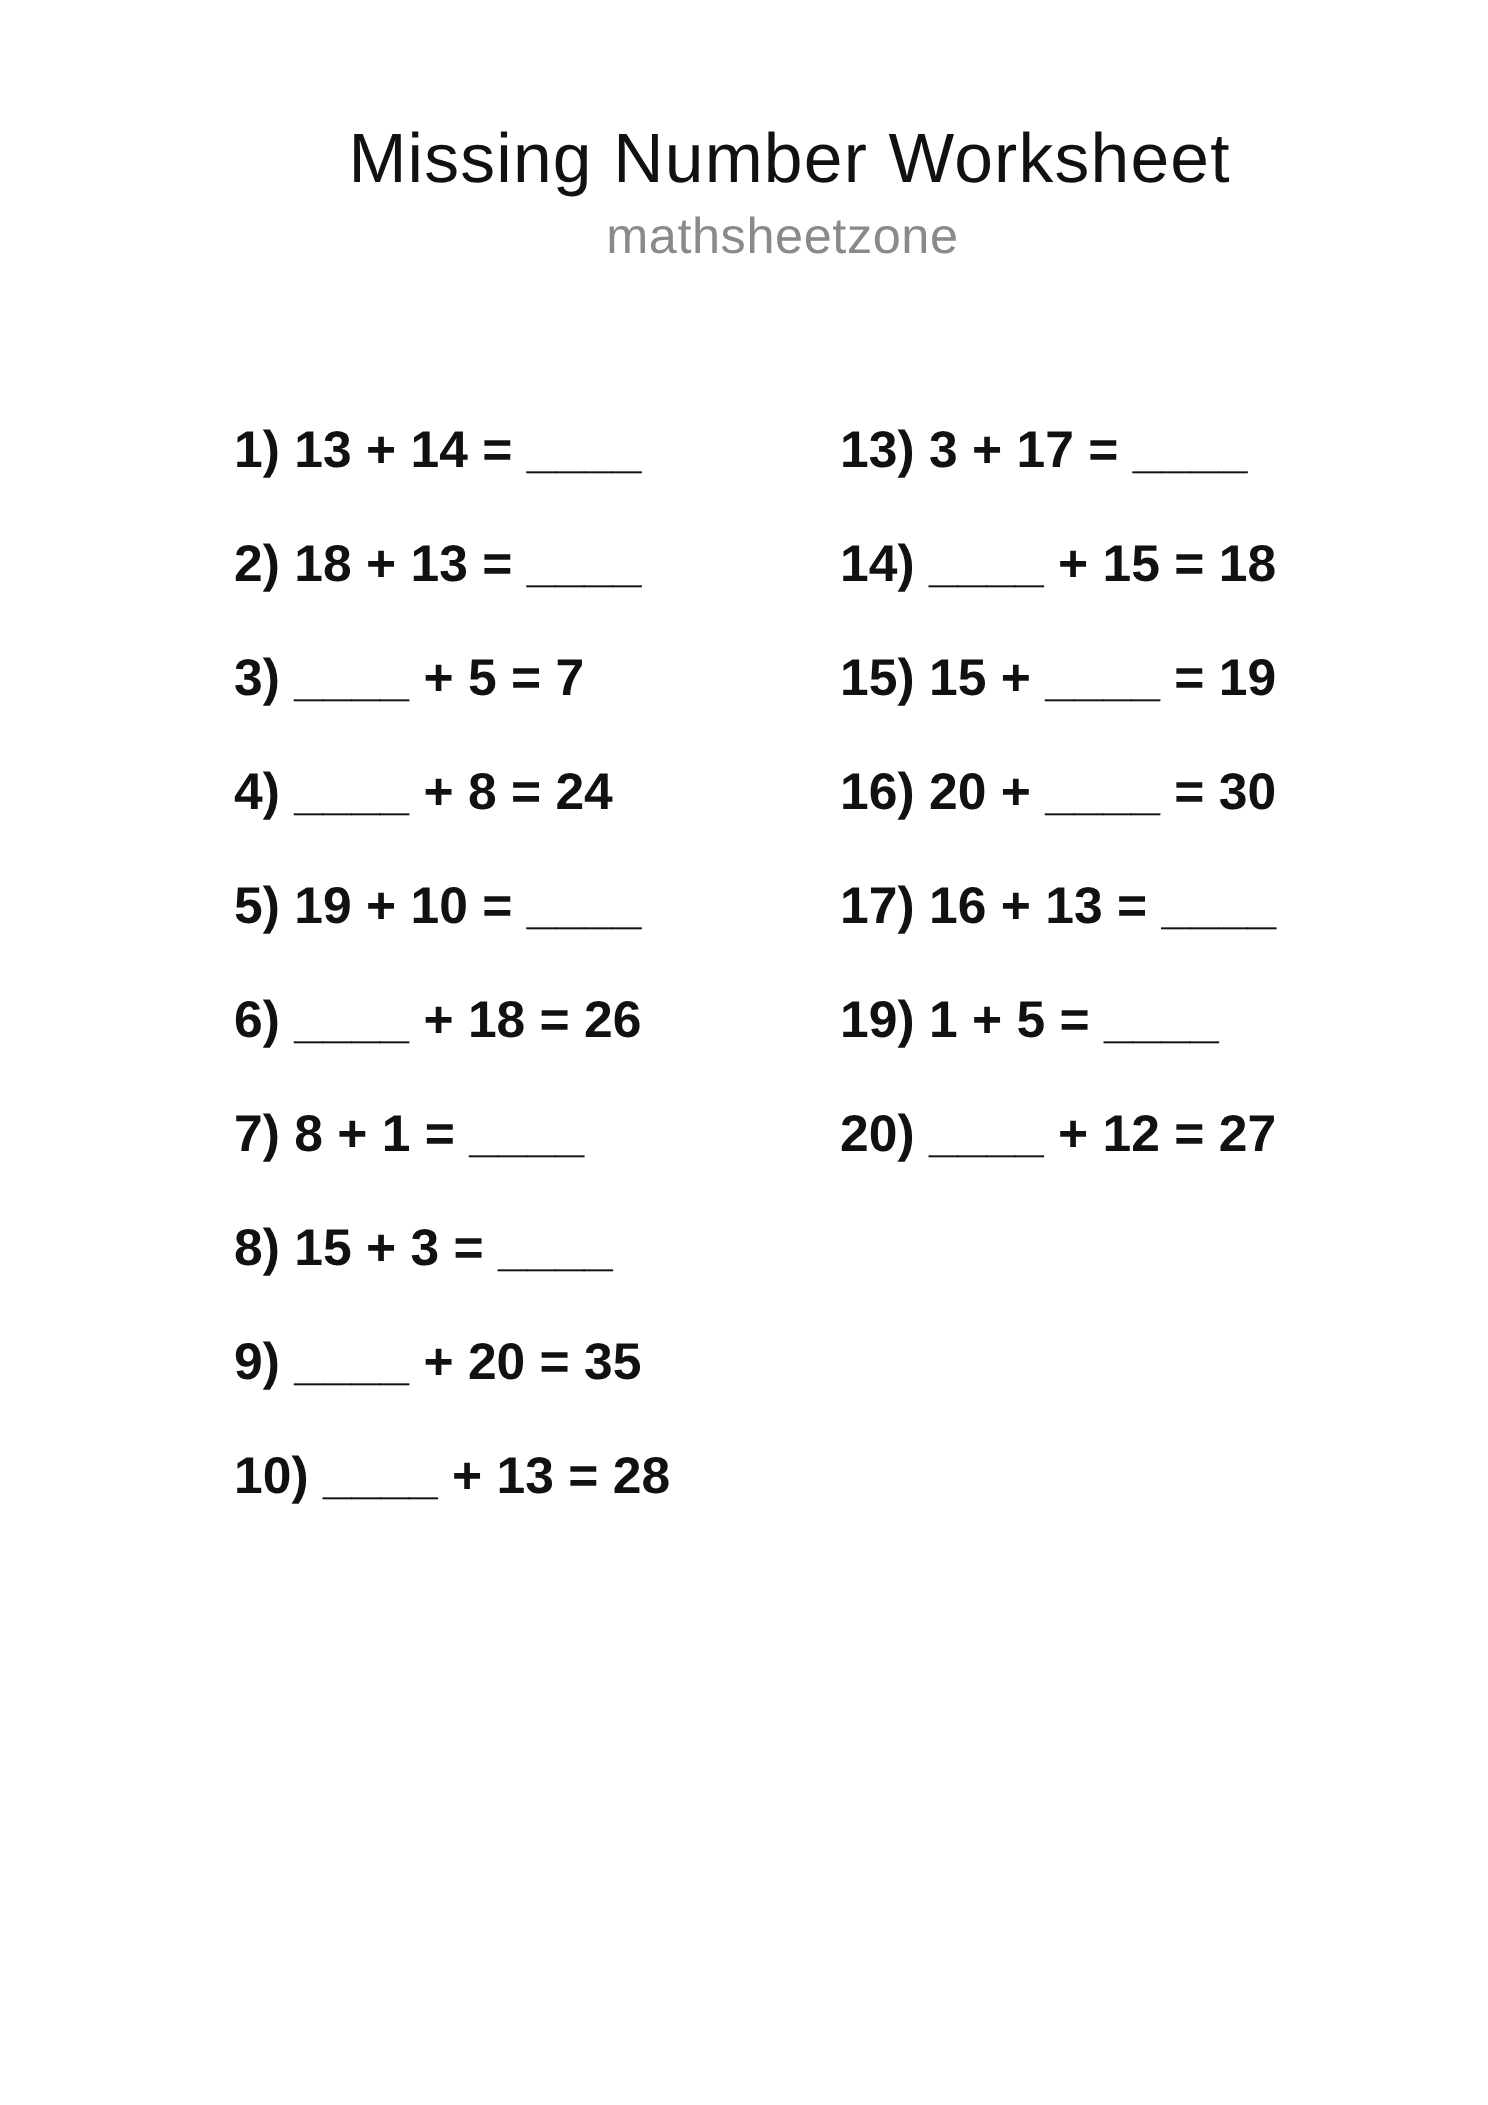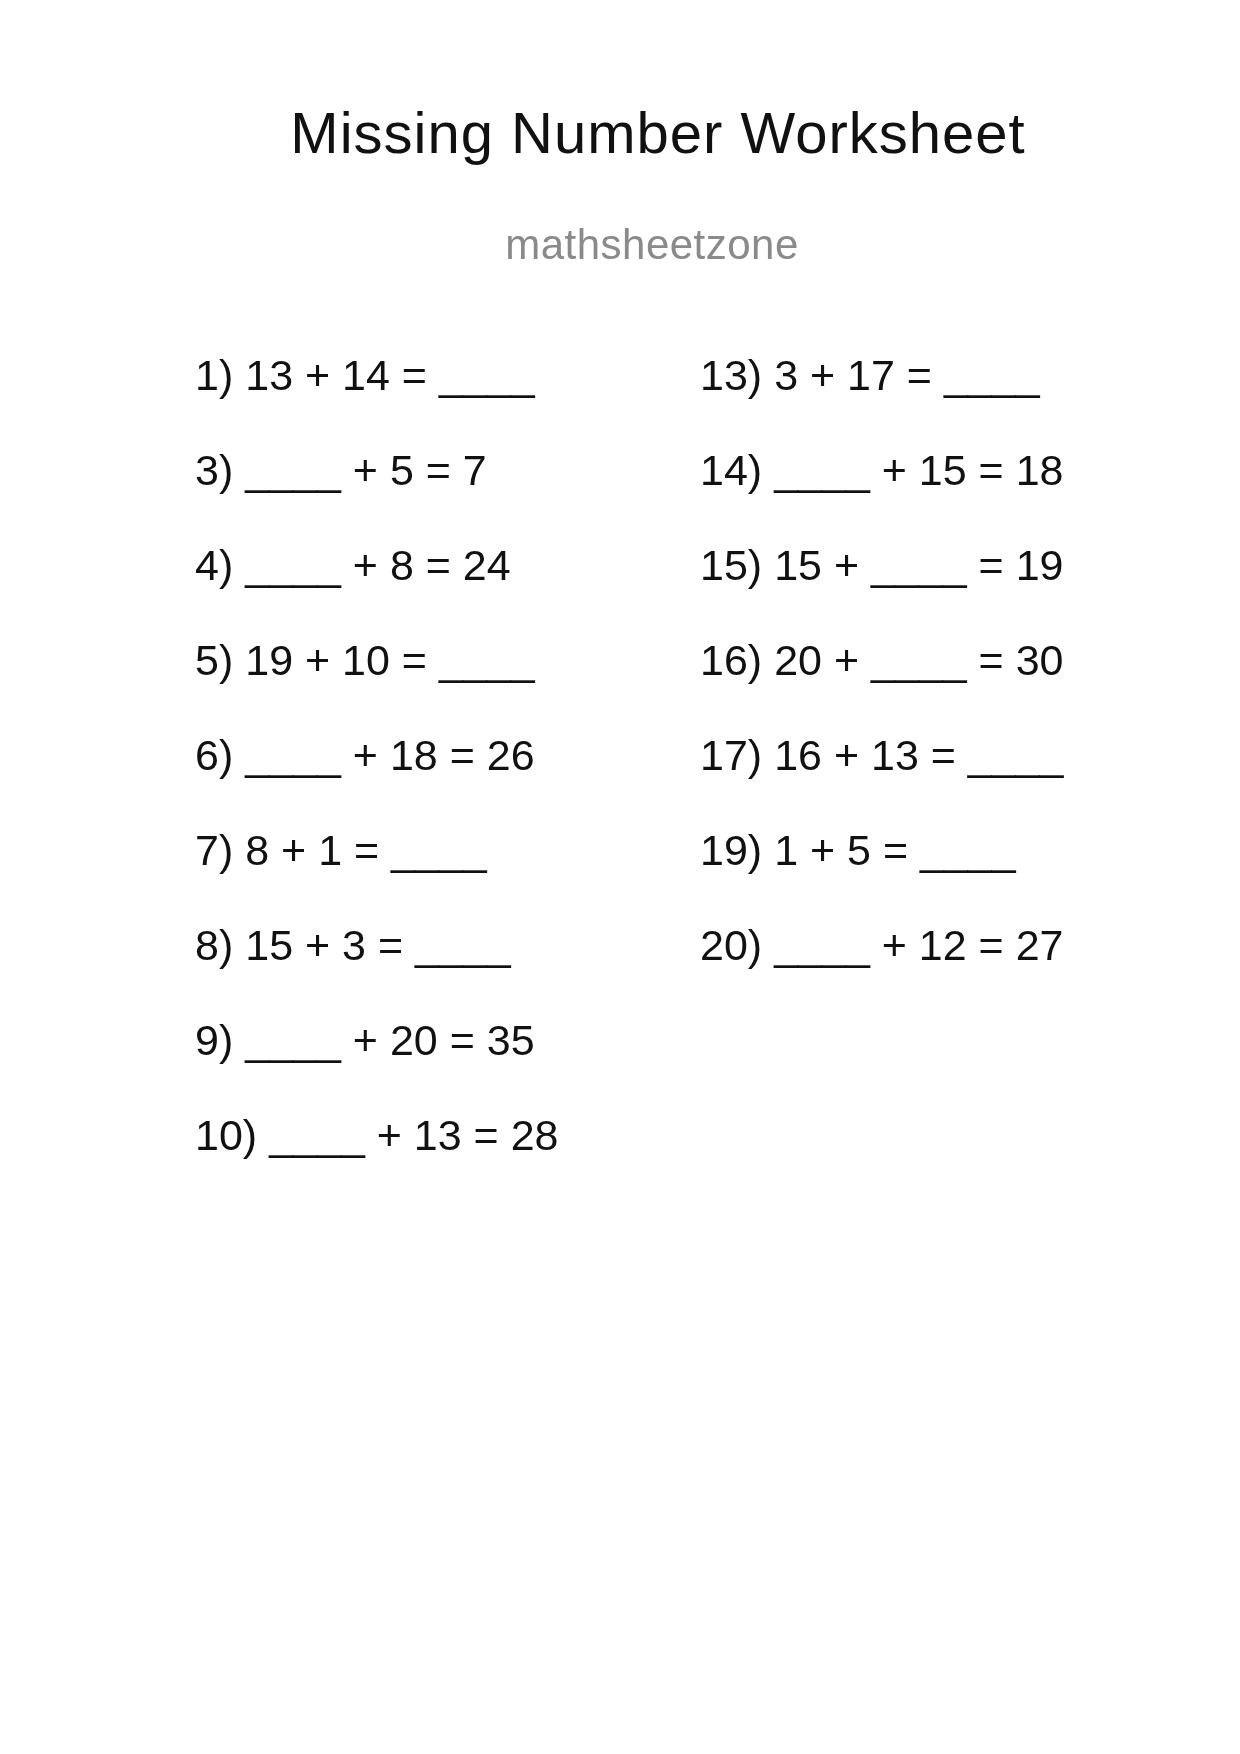--- a/index.html
+++ b/index.html
@@ -31,48 +31,49 @@
   .subtitle {
     position: absolute;
     top: 173px;
     left: 652px;
     transform: translateX(-50%);
     font-size: 42px;
     line-height: 1.15;
     letter-spacing: 0.5px;
     white-space: nowrap;
     color: #8a8a8a;
-    margin-top: 48px;
   }
   .col {
     position: absolute;
     top: 328px;
   }
   .col-left  { left: 195px; }
   .col-right { left: 700px; }
   .row {
     height: 95px;
     line-height: 95px;
     font-size: 43px;
     white-space: pre;
+    font-weight: bold;
   }
   .num {
     margin-right: 12px;
   }
 </style>
 </head>
 <body>
 
 <div class="page">
 
   <div class="title">Missing Number Worksheet</div>
   <div class="subtitle">mathsheetzone</div>
 
   <div class="col col-left">
     <div class="row"><span class="num">1)</span><span class="expr">13 + 14 = ____</span></div>
+    <div class="row"><span class="num">2)</span><span class="expr">18 + 13 = ____</span></div>
     <div class="row"><span class="num">3)</span><span class="expr">____ + 5 = 7</span></div>
     <div class="row"><span class="num">4)</span><span class="expr">____ + 8 = 24</span></div>
     <div class="row"><span class="num">5)</span><span class="expr">19 + 10 = ____</span></div>
     <div class="row"><span class="num">6)</span><span class="expr">____ + 18 = 26</span></div>
     <div class="row"><span class="num">7)</span><span class="expr">8 + 1 = ____</span></div>
     <div class="row"><span class="num">8)</span><span class="expr">15 + 3 = ____</span></div>
     <div class="row"><span class="num">9)</span><span class="expr">____ + 20 = 35</span></div>
     <div class="row"><span class="num">10)</span><span class="expr">____ + 13 = 28</span></div>
   </div>
 

